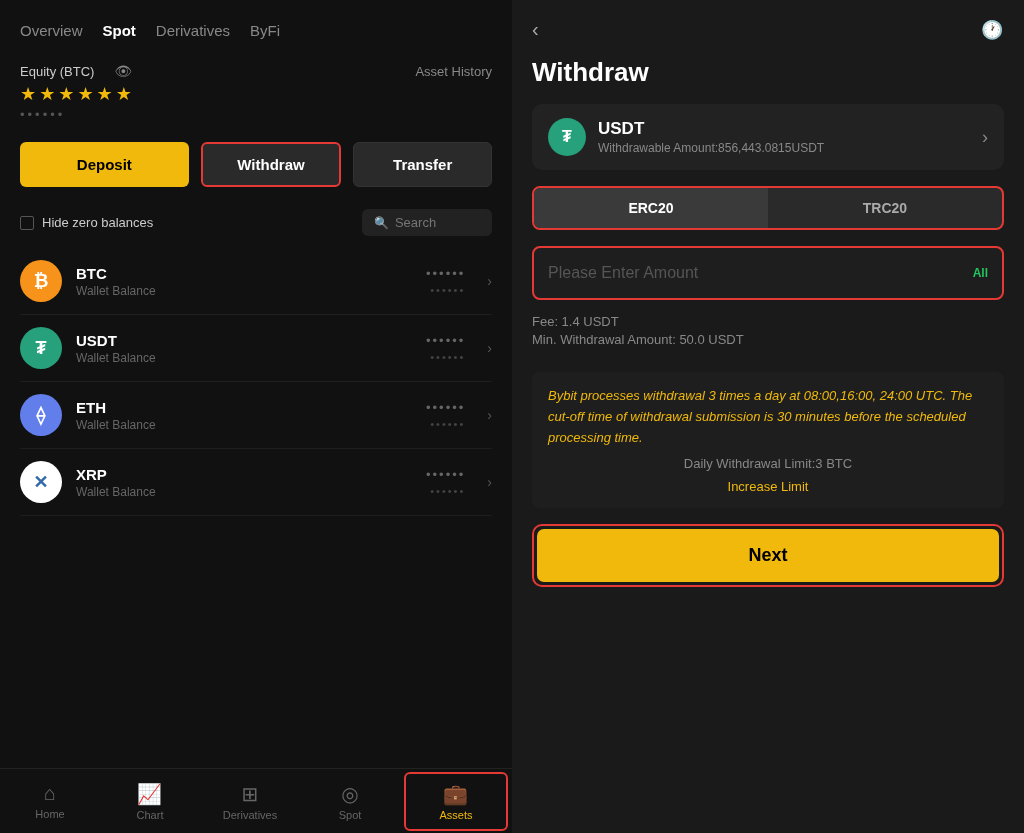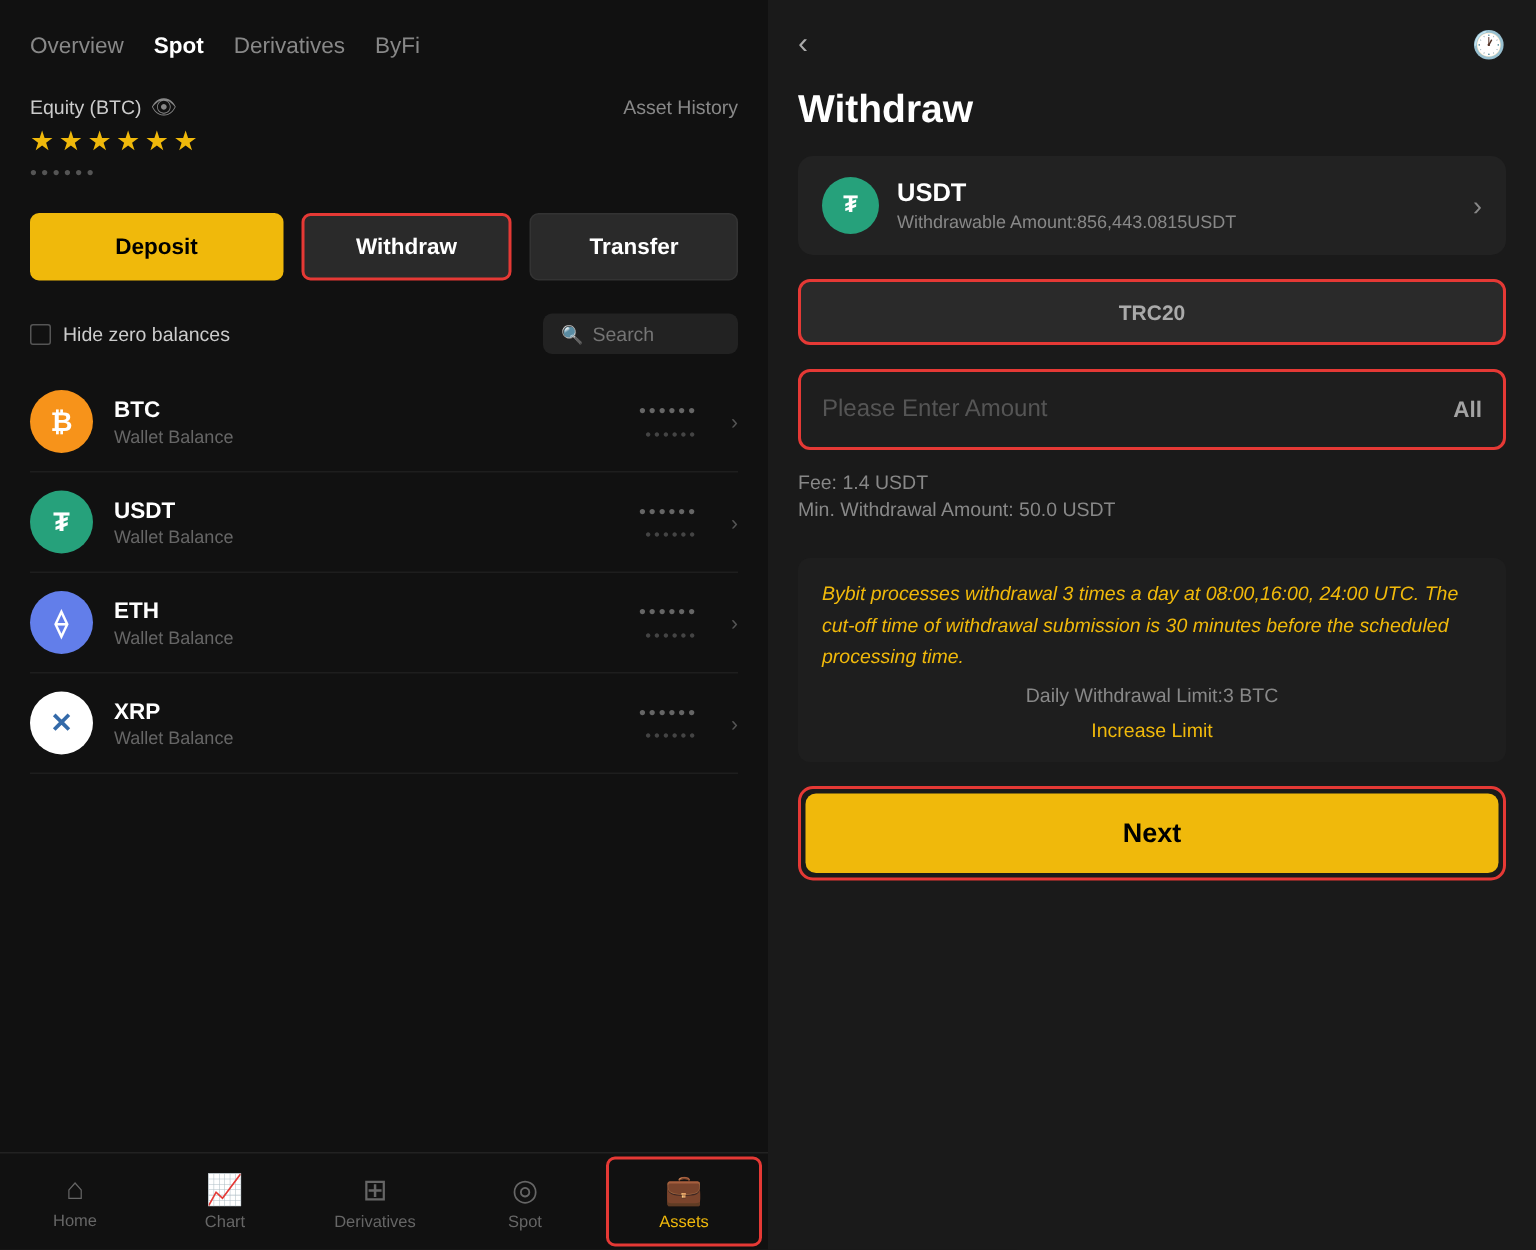--- a/index.html
+++ b/index.html
@@ -47,21 +47,21 @@
     .equity-row {
       display: flex;
       justify-content: space-between;
       align-items: center;
     }
     .equity-label {
       color: #ccc;
       font-size: 13px;
       display: flex;
       align-items: center;
-      gap: 6px;
+      gap: 20px;
     }
     .eye-icon {
       color: #888;
       font-size: 14px;
     }
     .asset-history {
       color: #888;
       font-size: 13px;
       cursor: pointer;
     }
@@ -370,22 +370,22 @@
       padding: 16px 14px;
       display: flex;
       align-items: center;
     }
     .amount-placeholder {
       flex: 1;
       color: #555;
       font-size: 16px;
     }
     .all-btn {
-      color: #a3a3a3;
-      font-size: 15px;
+      color: #22c55e;
+      font-size: 12px;
       font-weight: 600;
       cursor: pointer;
     }
 
     
     .fee-info {
       margin: 0 20px 16px 20px;
       padding: 6px 0;
     }
     .fee-line {
@@ -576,20 +576,21 @@
   <div class="coin-select-box">
     <div class="coin-select-icon">₮</div>
     <div class="coin-select-info">
       <div class="coin-select-name">USDT</div>
       <div class="coin-select-amount">Withdrawable Amount:856,443.0815USDT</div>
     </div>
     <span class="coin-select-chevron">›</span>
   </div>
 
   <div class="network-tabs">
+    <div class="network-tab active">ERC20</div>
     <div class="network-tab">TRC20</div>
   </div>
 
   <div class="amount-input-box">
     <span class="amount-placeholder">Please Enter Amount</span>
     <span class="all-btn">All</span>
   </div>
 
   <div class="fee-info">
     <div class="fee-line">Fee: 1.4 USDT</div>

